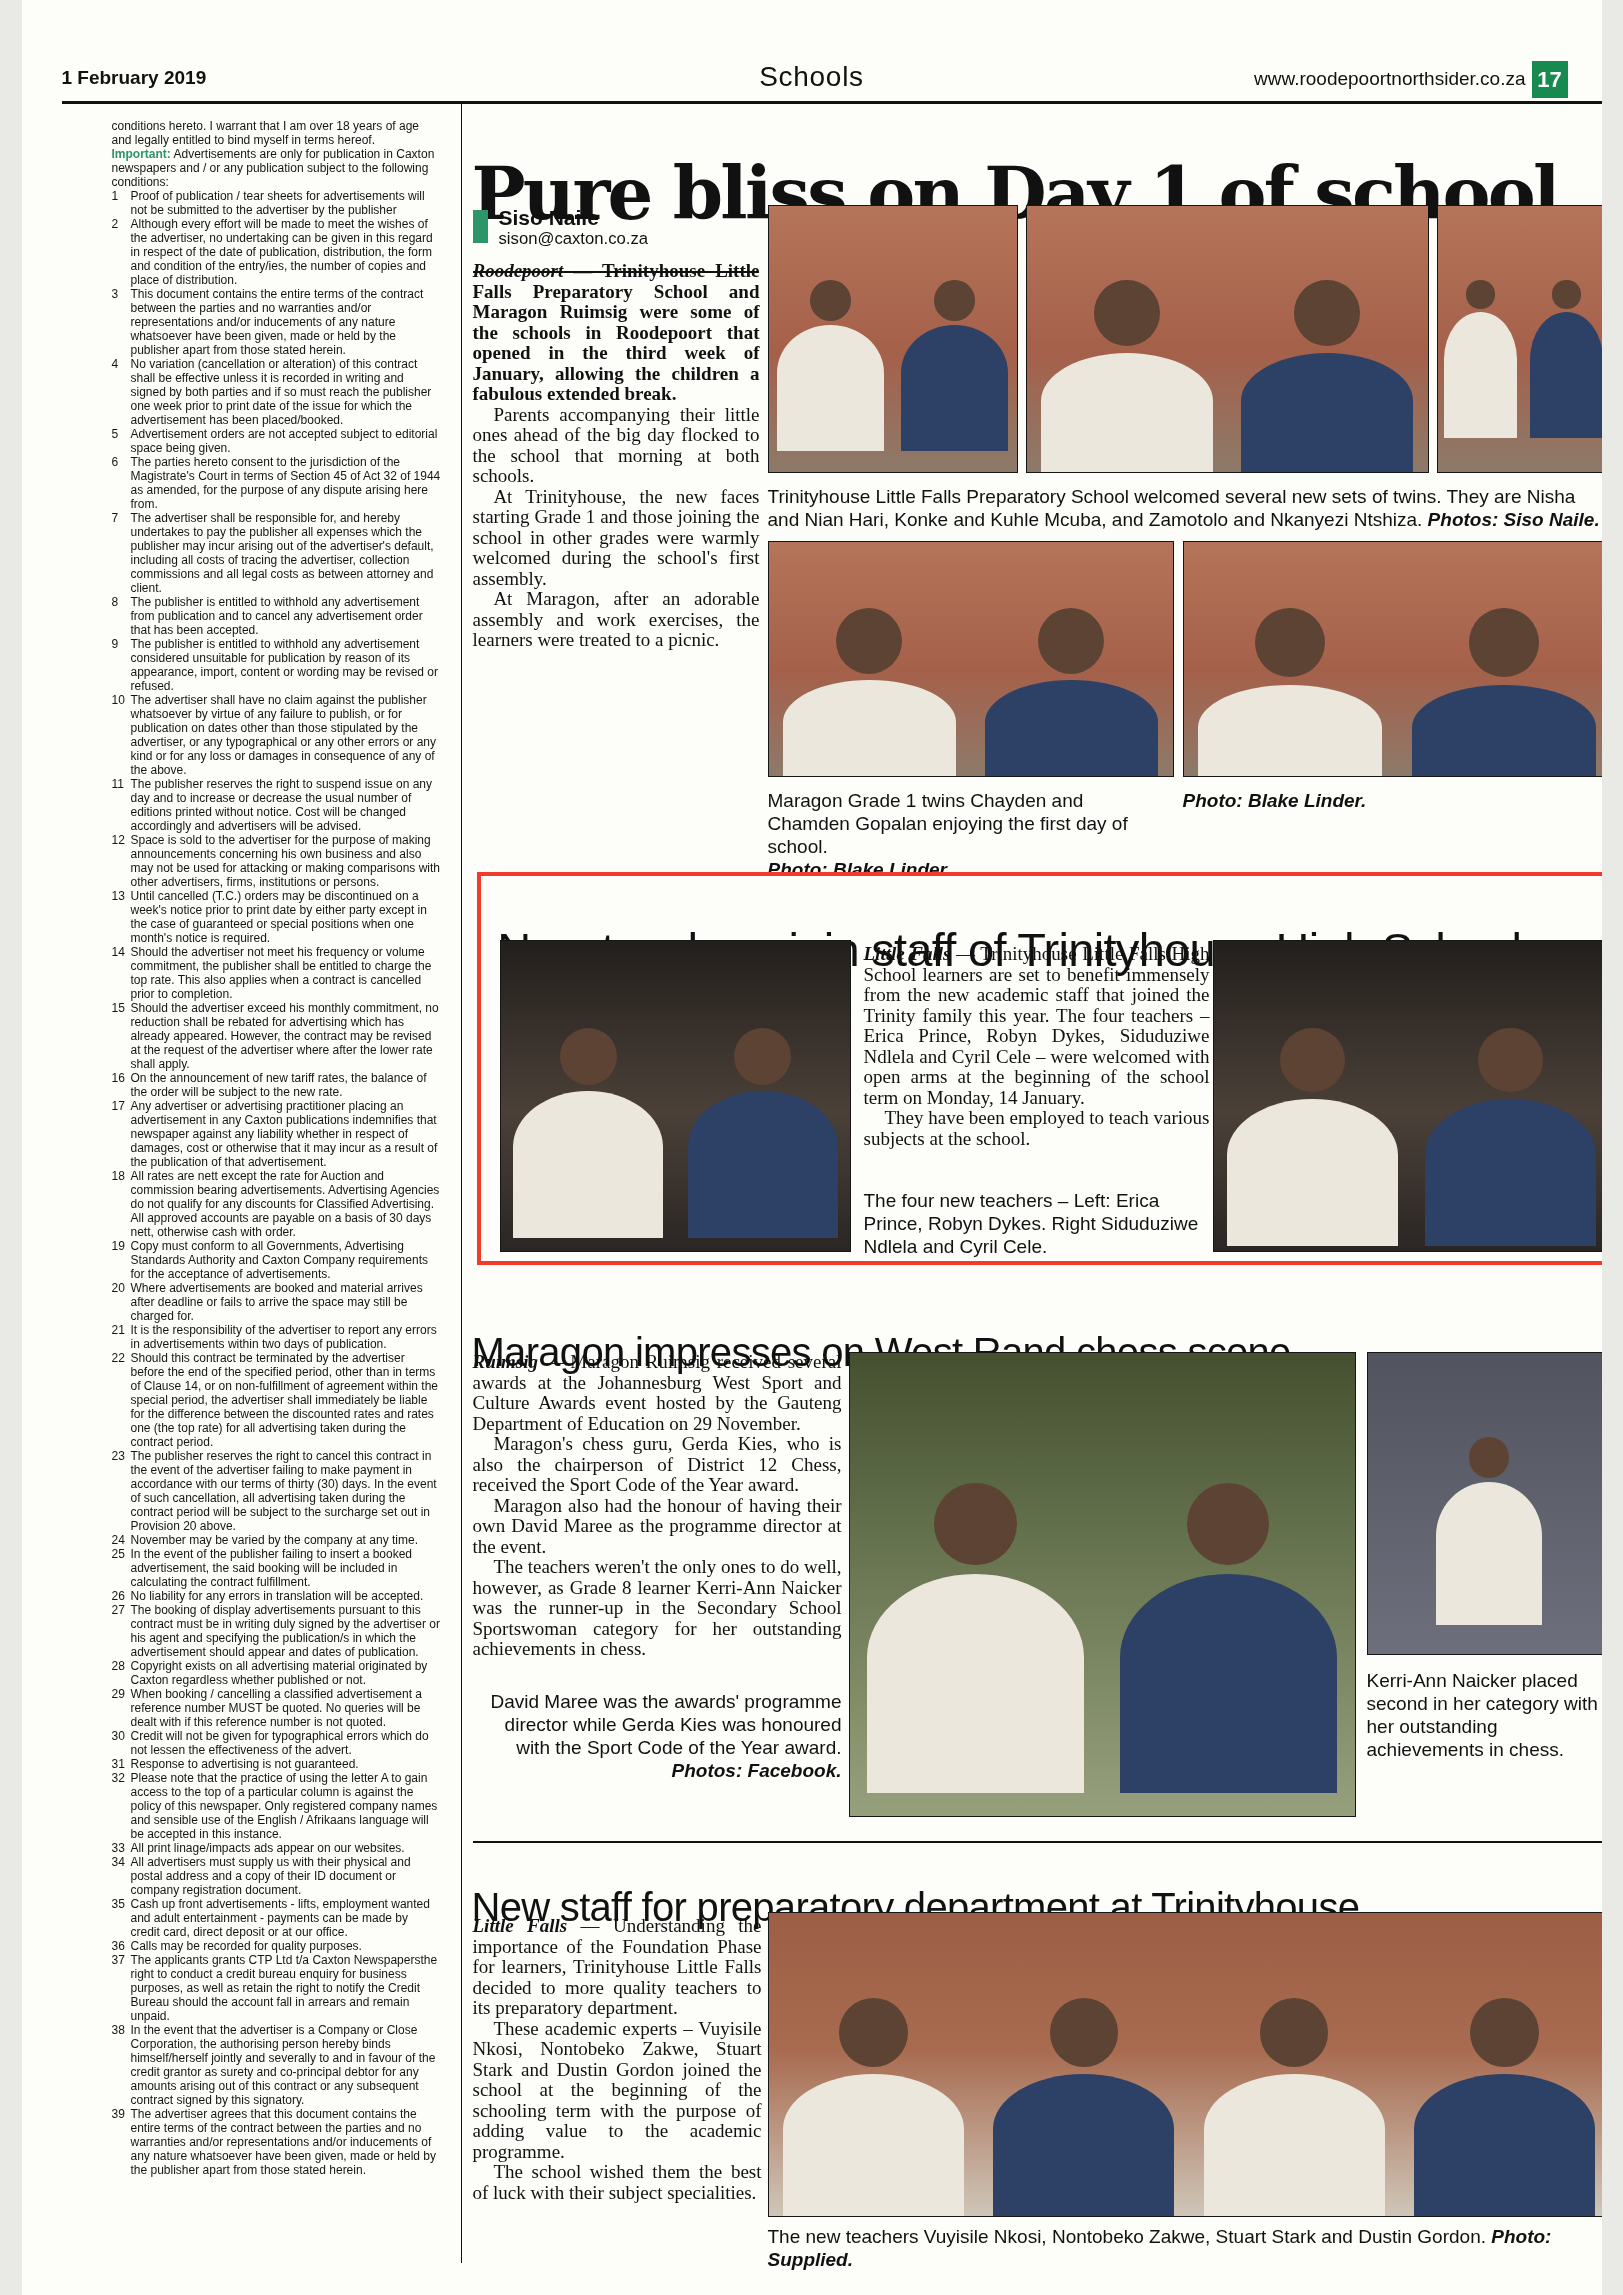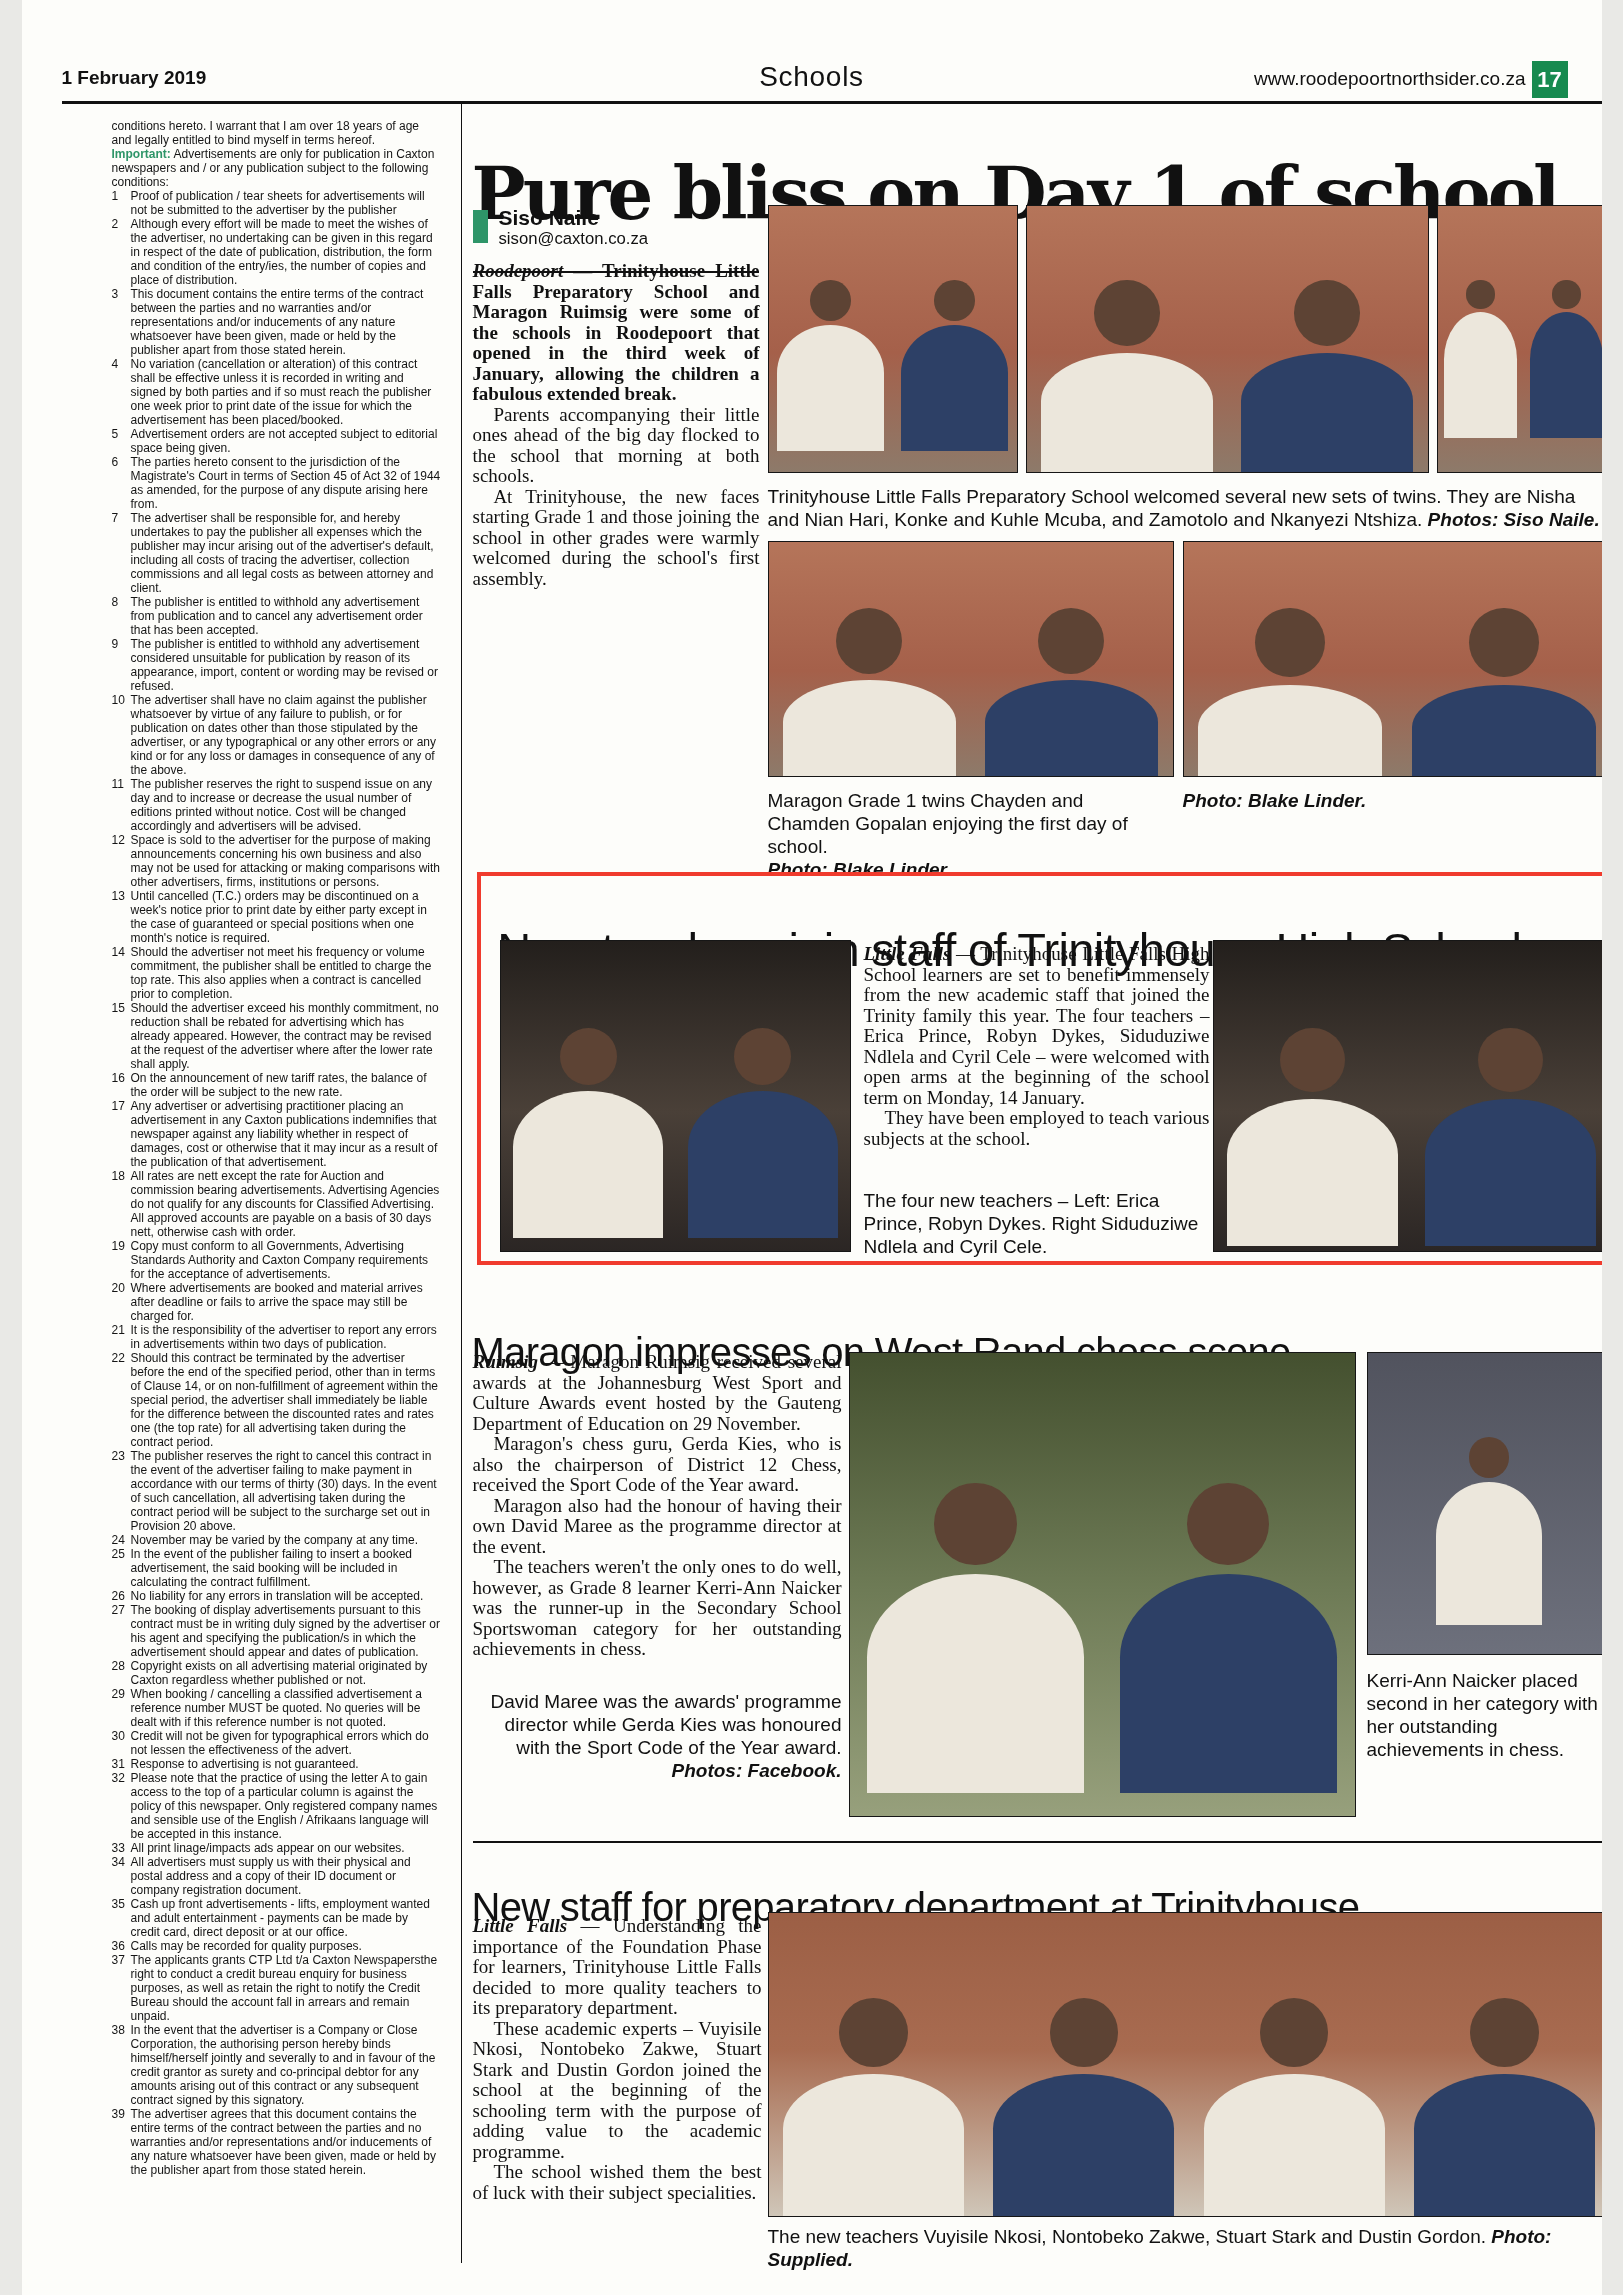--- a/index.html
+++ b/index.html
@@ -311,20 +311,21 @@
     <div class="byline-name">Siso Naile</div>
     <div class="byline-mail">sison@caxton.co.za</div>
   </div>
 
   <div class="lead-text serif">
     <p class="lede lede-bold"><span class="loc">Roodepoort</span><span> — Trinityhouse Little Falls Preparatory School and Maragon Ruimsig were some of the schools in Roodepoort that opened in the third week of January, allowing the children a fabulous extended break.</span></p>
     <div>
 
         <p class="para">Parents accompanying their little ones ahead of the big day flocked to the school that morning at both schools.</p>
         <p class="para">At Trinityhouse, the new faces starting Grade 1 and those joining the school in other grades were warmly welcomed during the school's first assembly.</p>
+        <p class="para">At Maragon, after an adorable assembly and work exercises, the learners were treated to a picnic.</p>
       </div>
   </div>
 
   <div class="photo ph-top1">
       <div class="person" style="width: 43%; left: 3.5%;">
         <div class="p-head"></div>
         <div class="p-torso" style="background: rgb(236, 231, 220);"></div>
       </div>
       <div class="person" style="width: 43%; left: 53.5%;">
         <div class="p-head"></div>

